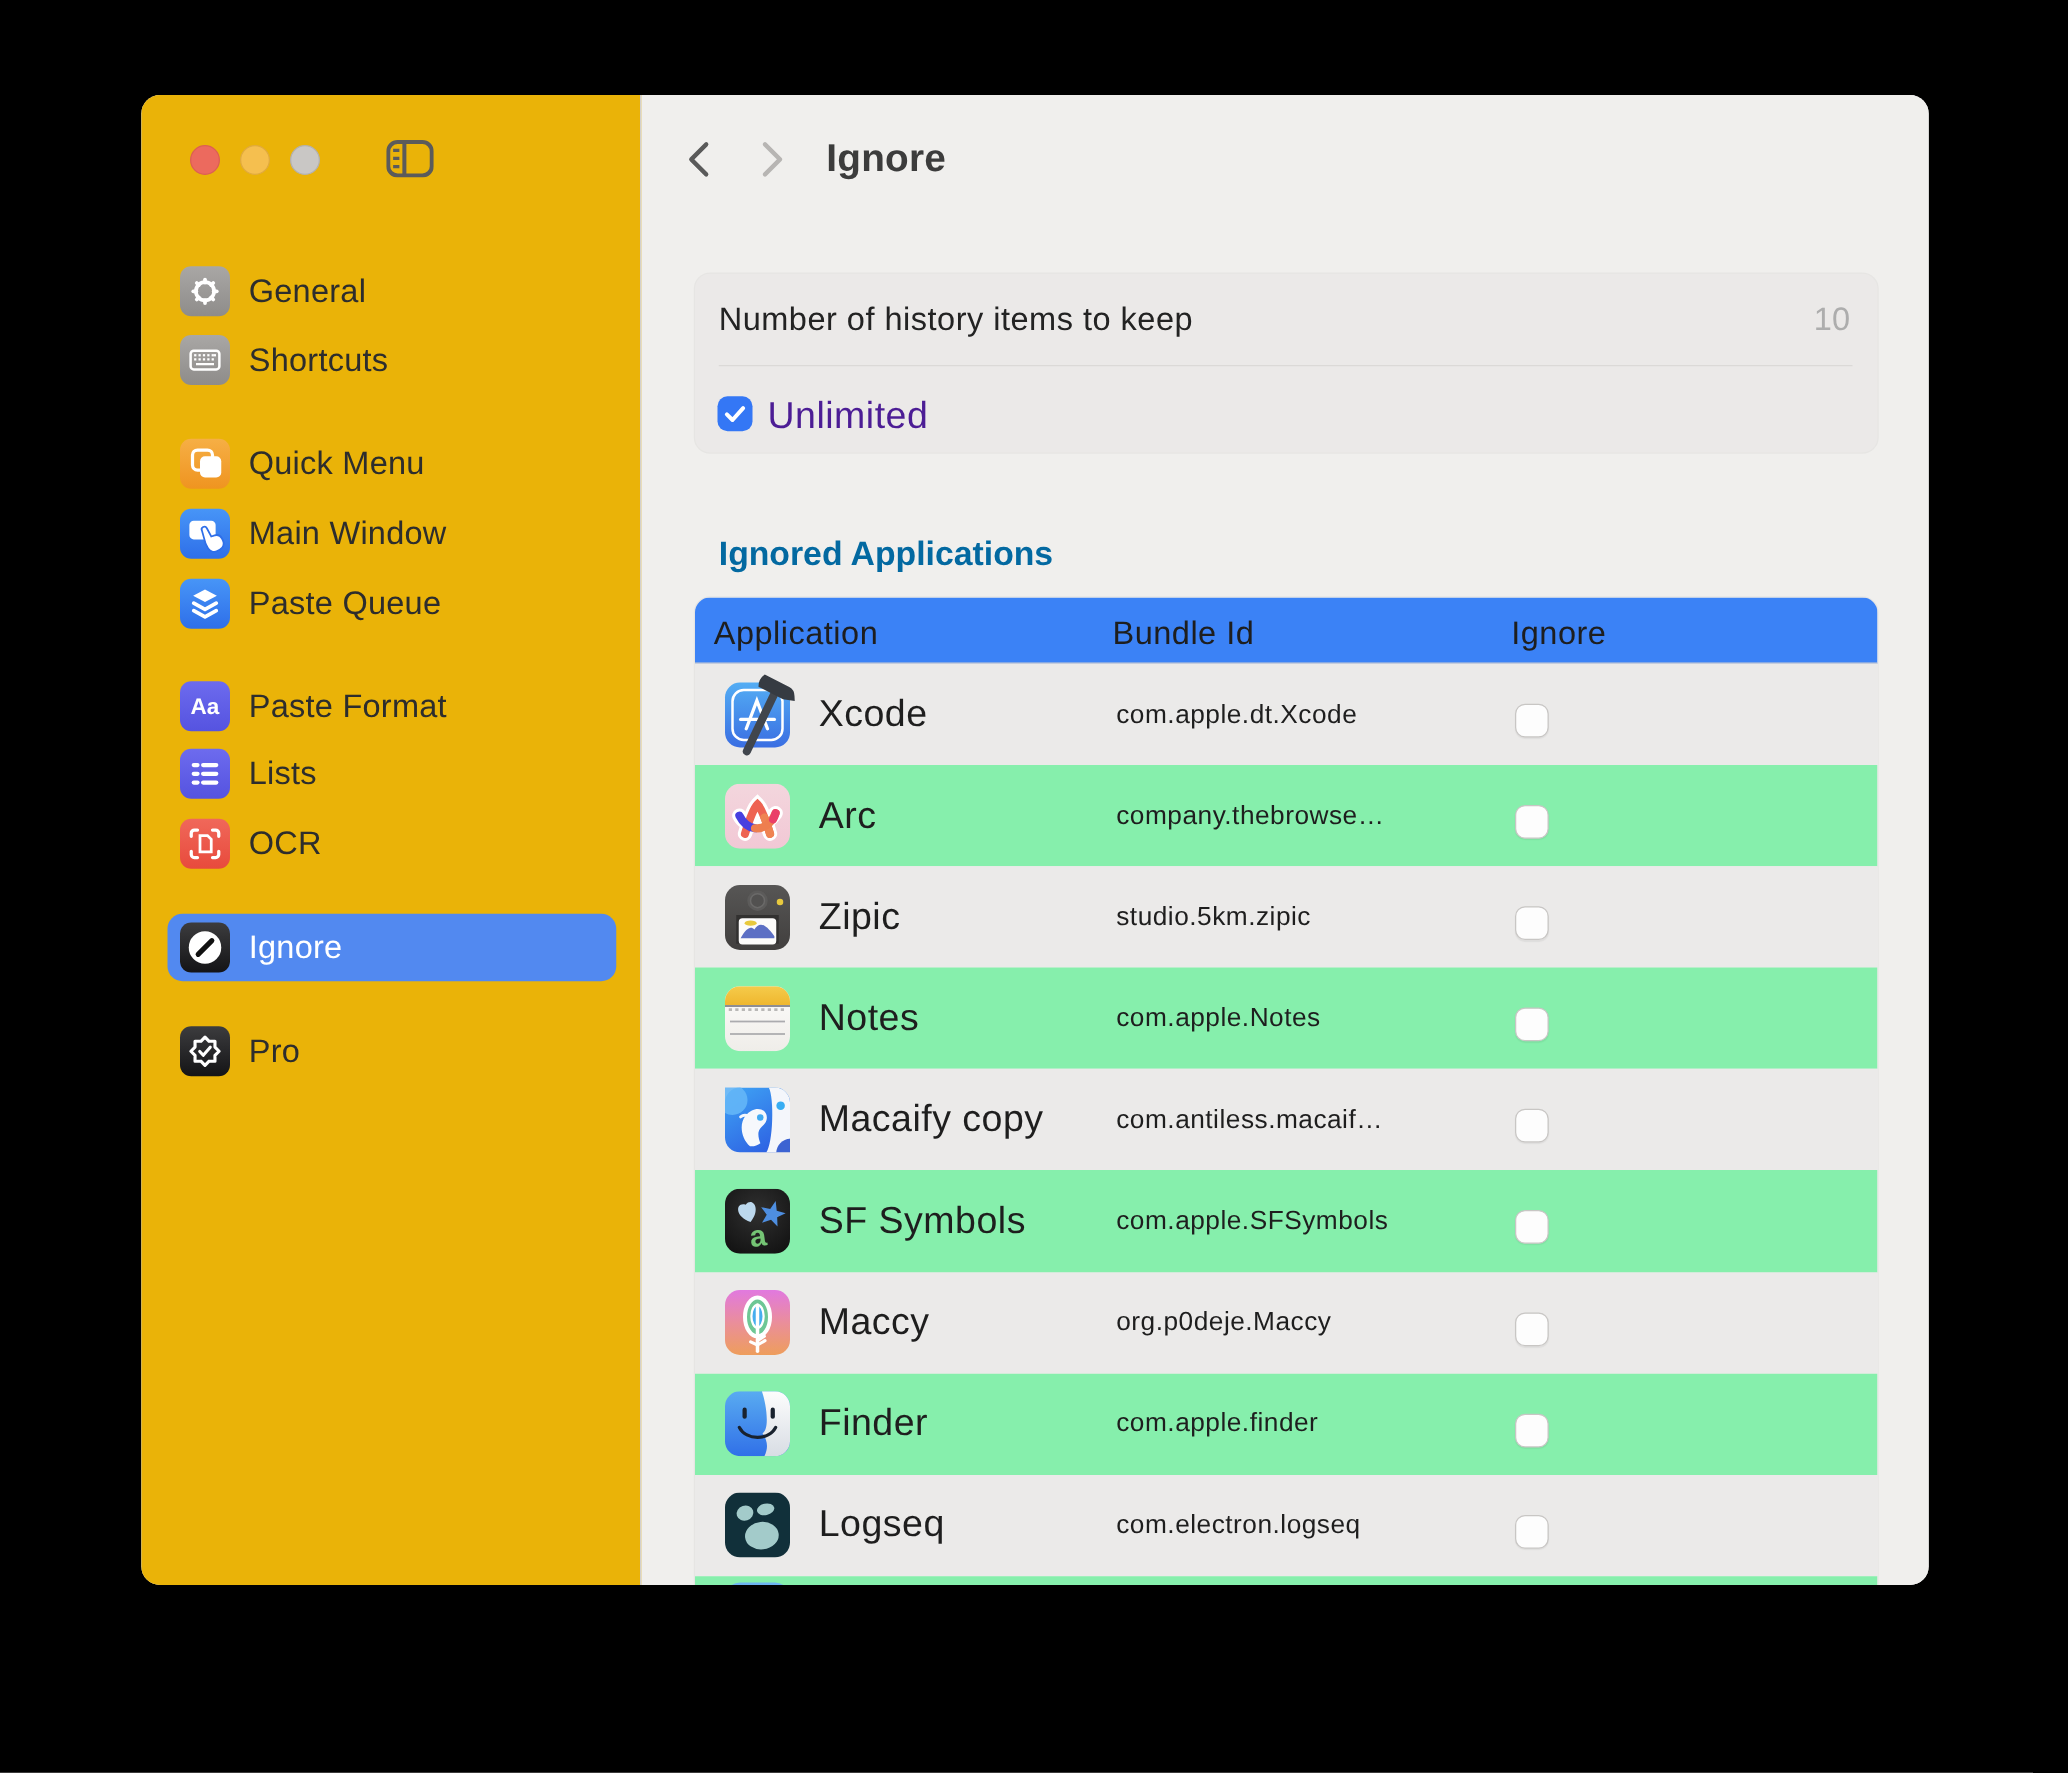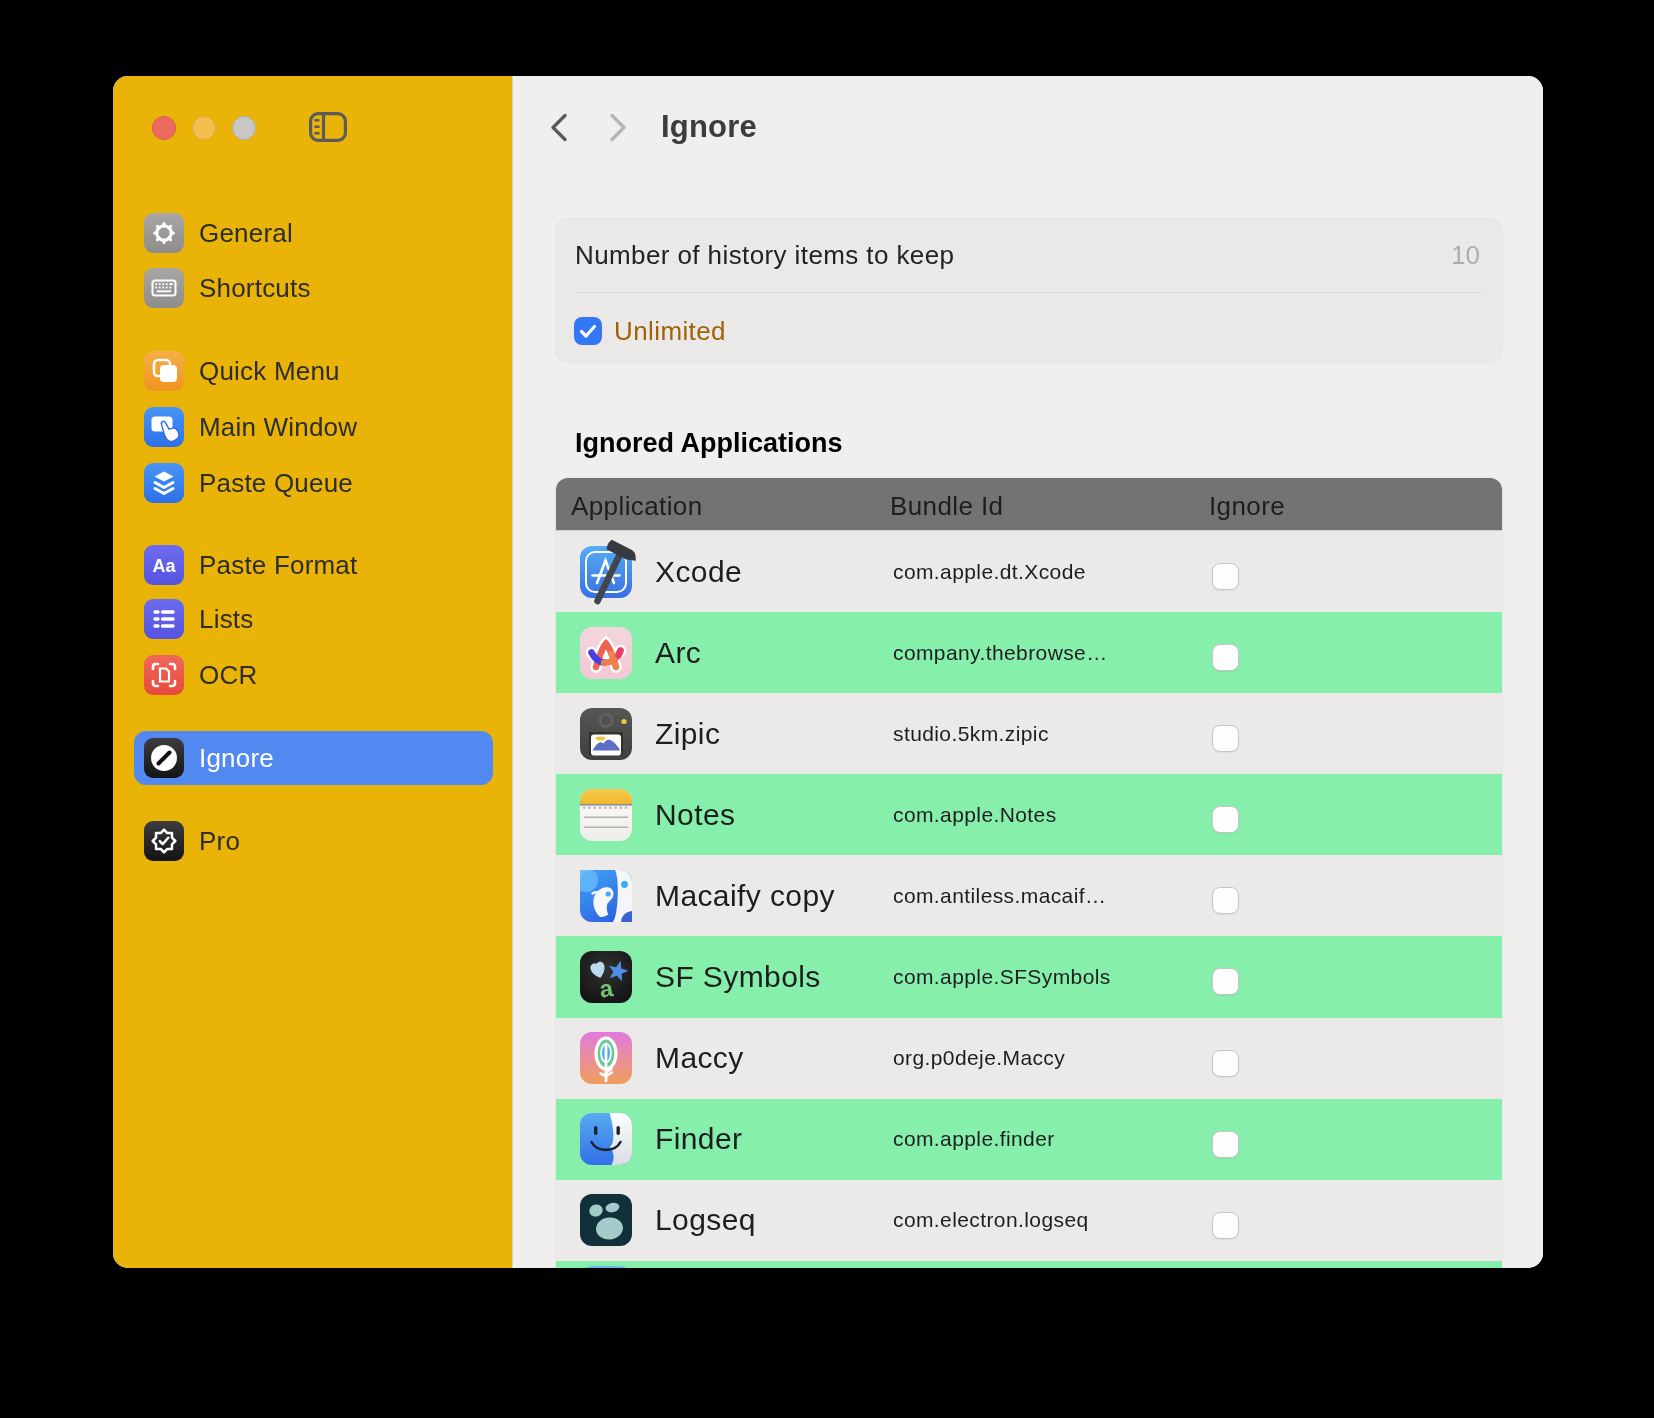--- a/index.html
+++ b/index.html
@@ -26,24 +26,24 @@
 
 #content { position:absolute; left:401px; top:0; width:1029px; height:1192px; background:#F0EFED; }
 #back { position:absolute; left:36px; top:37px; }
 #fwd { position:absolute; left:95px; top:37px; }
 #title { position:absolute; left:147px; top:33px; font-size:31px; font-weight:bold; color:#3C3C3C; letter-spacing:0.2px; }
 #card { position:absolute; left:42px; top:143px; width:946px; height:143px; background:#EBE9E8; border-radius:12px; box-shadow:0 0 0 1px rgba(0,0,0,0.04); }
 #card .line1 { position:absolute; left:19px; top:21px; font-size:26px; color:#232323; letter-spacing:0.4px; }
 #card .ten { position:absolute; right:22px; top:21px; font-size:26px; color:#ADADAD;text-align:center; }
 #card .divider { position:absolute; left:19px; right:20px; top:73px; height:1px; background:#DBD9D7; }
 #card .cb { position:absolute; left:18px; top:98px; width:28px; height:28px; border-radius:8px; background:#3477F5; }
-#card .cblbl { position:absolute; left:58px; top:97px; font-size:26px; color:#a16207; letter-spacing:0.4px; }
-#sectitle { position:absolute; left:61px; top:352px; font-size:27px; font-weight:bold; color:#000000; }
+#card .cblbl { position:absolute; left:58px; top:97px; font-size:30px; color:#4c1d95; letter-spacing:0.4px; }
+#sectitle { position:absolute; left:61px; top:352px; font-size:27px; font-weight:bold; color:#0369a1; }
 #table { position:absolute; left:42px; top:402px; width:946px; height:790px; border-radius:12px 12px 0 0; overflow:hidden; box-shadow:0 0 0 1px rgba(0,0,0,0.04); }
-#thead { height:53px; background:#737373; border-bottom:1px solid #D2D0CF; position:relative; }
+#thead { height:53px; background:#3b82f6; border-bottom:1px solid #D2D0CF; position:relative; }
 #thead span { position:absolute; top:13px; font-size:26px; color:#1E1E1E; letter-spacing:0.4px; }
 .trow { height:81.1px; position:relative; }
 .trow.odd { background:#EBEAE9; }
 .trow.even { background:#86efac; }
 .trow .appico { position:absolute; left:24px; top:14.5px; width:52px; height:52px; }
 .trow .nm { position:absolute; left:99px; top:50%; transform:translateY(-50%); font-size:30px; color:#1E1E1E; letter-spacing:0.4px; }
 .trow .bid { position:absolute; left:337px; top:50%; transform:translateY(-50%); font-size:21px; color:#1E1E1E; letter-spacing:0.4px; }
 .trow .rcb { position:absolute; left:656px; top:32px; width:27px; height:27px; border-radius:8px; background:#FDFDFD; border:1px solid #C8C6C4; box-shadow:0 1px 1px rgba(0,0,0,0.06); }
 </style>
 </head>

